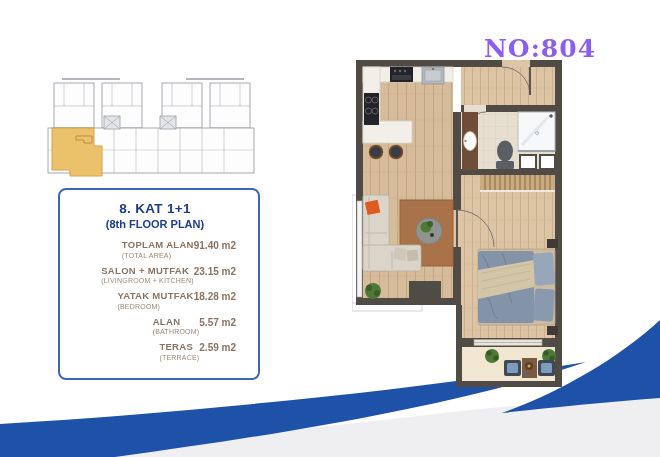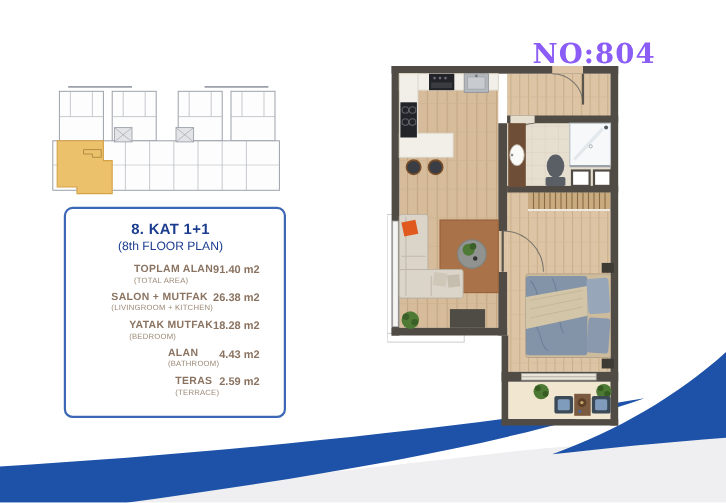--- a/index.html
+++ b/index.html
@@ -15,21 +15,21 @@
   #keyplan { position:absolute; left:40px; top:76px; width:225px; height:112px; }
 
   
   #card {
     position:absolute; left:58px; top:188px; width:202px; height:192px;
     background:#ffffff; border:2px solid #3c67b6; border-radius:8px;
     padding:11px 22px 8px 14px;
   }
   #card .title-wrap { text-align:center; margin-bottom:9px; }
   #card .title { font-size:13.5px; font-weight:bold; color:#1b3c8f; letter-spacing:.3px; }
-  #card .subtitle { font-size:11px; font-weight:normal; color:#1b3c8f; margin-top:2px; }
+  #card .subtitle { font-size:11px; font-weight:bold; color:#1b3c8f; margin-top:2px; }
   .row { display:flex; justify-content:flex-end; margin-bottom:6px; }
   .row .lbl  { font-size:9.5px; font-weight:bold; color:#8a7361; letter-spacing:.3px; }
   .row .sub  { font-size:7px; color:#9b8875; margin-top:1.5px; letter-spacing:.2px; }
   .row .val  { font-size:10px; font-weight:bold; color:#8a7361; white-space:nowrap; padding-top:1px; }
 
   
   #unitno {
     position:absolute; left:484px; top:34px; width:130px;
     font-family:"DejaVu Serif", serif; font-size:25px; font-weight:600;
     color:#8b5cf6; letter-spacing:1px;
@@ -102,35 +102,35 @@
           <div class="lbl">TOPLAM ALAN</div>
            <div class="sub">(TOTAL AREA)</div>
         </div>
       <div class="val">91.40 m2</div>
     </div>
     <div class="row">
       <div>
           <div class="lbl">SALON + MUTFAK</div>
            <div class="sub">(LIVINGROOM + KITCHEN)</div>
         </div>
-      <div class="val">26.38 m2</div>
+      <div class="val">23.15 m2</div>
     </div>
     <div class="row">
       <div>
           <div class="lbl">YATAK MUTFAK</div>
            <div class="sub">(BEDROOM)</div>
         </div>
       <div class="val">18.28 m2</div>
     </div>
     <div class="row">
       <div>
           <div class="lbl">ALAN</div>
            <div class="sub">(BATHROOM)</div>
         </div>
-      <div class="val">4.43 m2</div>
+      <div class="val">5.57 m2</div>
     </div>
     <div class="row">
       <div>
           <div class="lbl">TERAS</div>
            <div class="sub">(TERRACE)</div>
         </div>
       <div class="val">2.59 m2</div>
     </div>
   </div>
 

